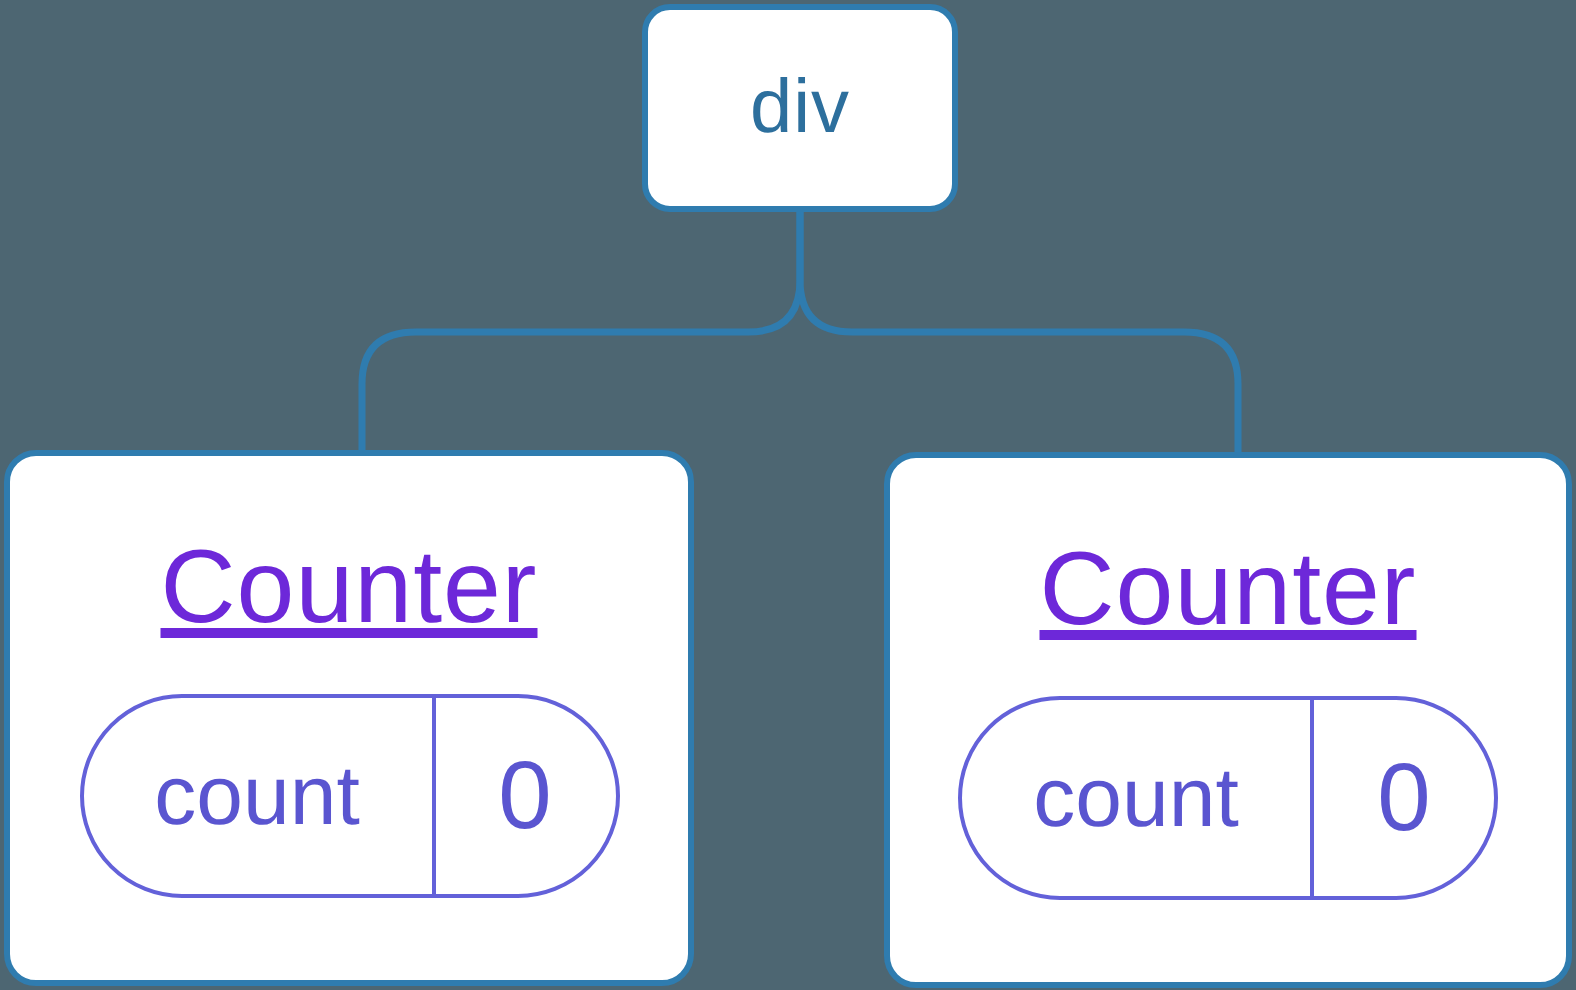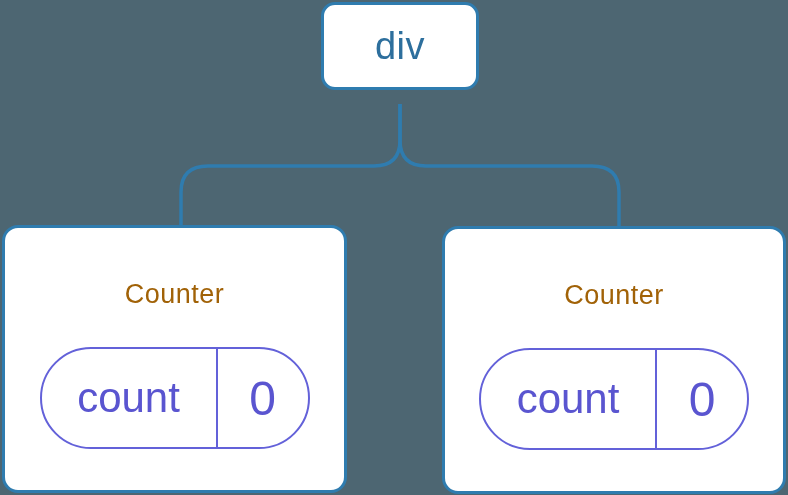--- a/index.html
+++ b/index.html
@@ -20,21 +20,21 @@
     left: 0;
     top: 0;
     width: 788px;
     height: 495px;
   }
   .root-node {
     position: absolute;
     left: 321px;
     top: 2px;
     width: 158px;
-    height: 88px;
+    height: 104px;
     box-sizing: border-box;
     background: #ffffff;
     border: 3px solid #2f7caf;
     border-radius: 14px;
     display: flex;
     align-items: center;
     justify-content: center;
   }
   .root-label {
     font-size: 38px;
@@ -48,24 +48,25 @@
     box-sizing: border-box;
     background: #ffffff;
     border: 3px solid #2f7caf;
     border-radius: 16px;
     padding-top: 43px;
     text-align: center;
   }
   .card.left  { left: 2px;   top: 225px; }
   .card.right { left: 442px; top: 226px; width: 344px; }
   .card-title {
-    font-size: 27px;
+    font-size: 52px;
     line-height: 46px;
-    color: #a16207;
+    color: #6d28d9;
     letter-spacing: 0.5px;
+    text-decoration: underline;
   }
   .state-pill {
     margin: 30px auto 0 auto;
     width: 270px;
     height: 102px;
     box-sizing: border-box;
     border: 2.5px solid #6361d9;
     border-radius: 51px;
     display: flex;
     align-items: stretch;

